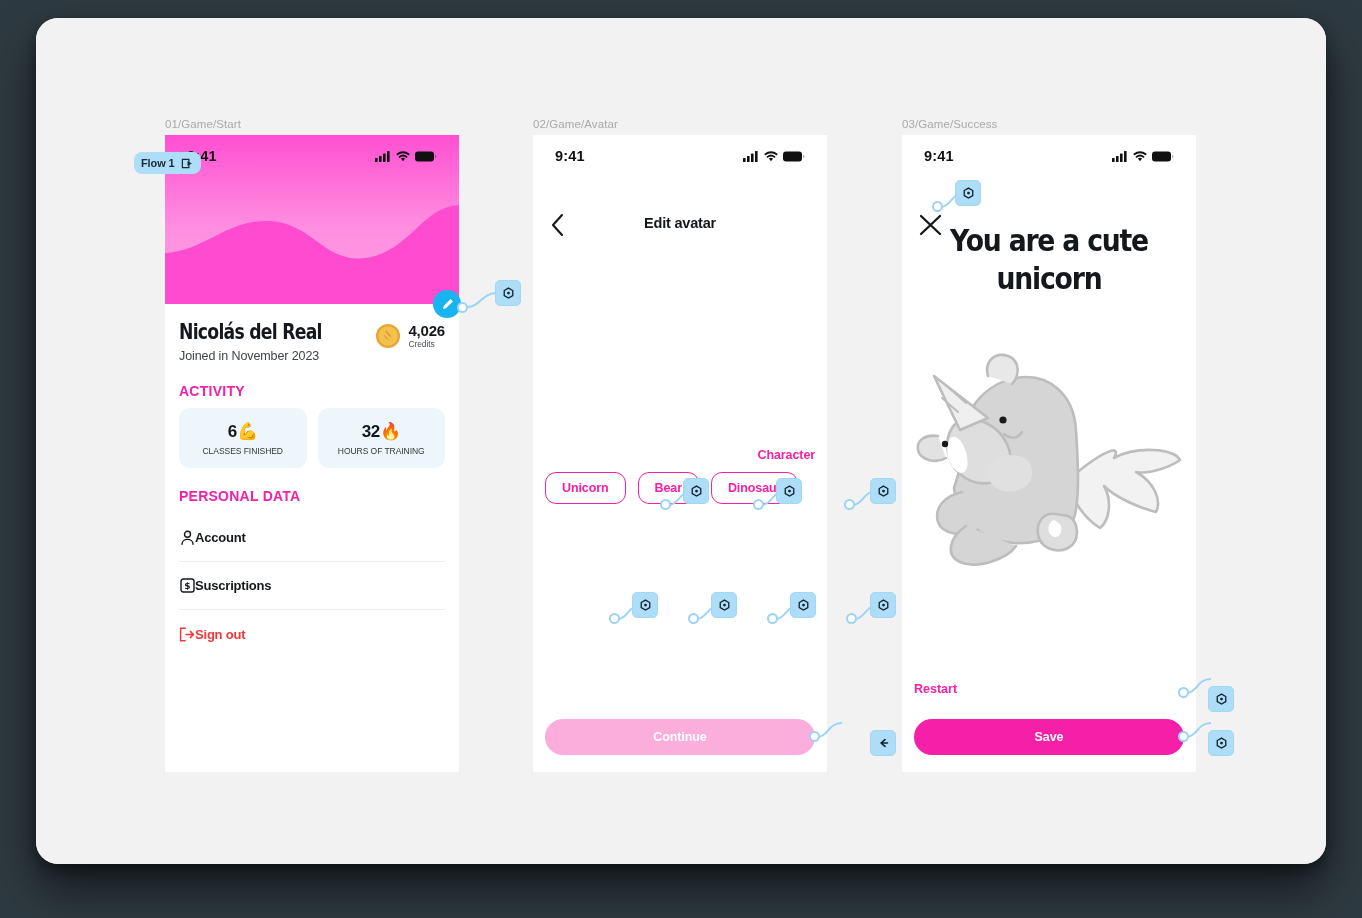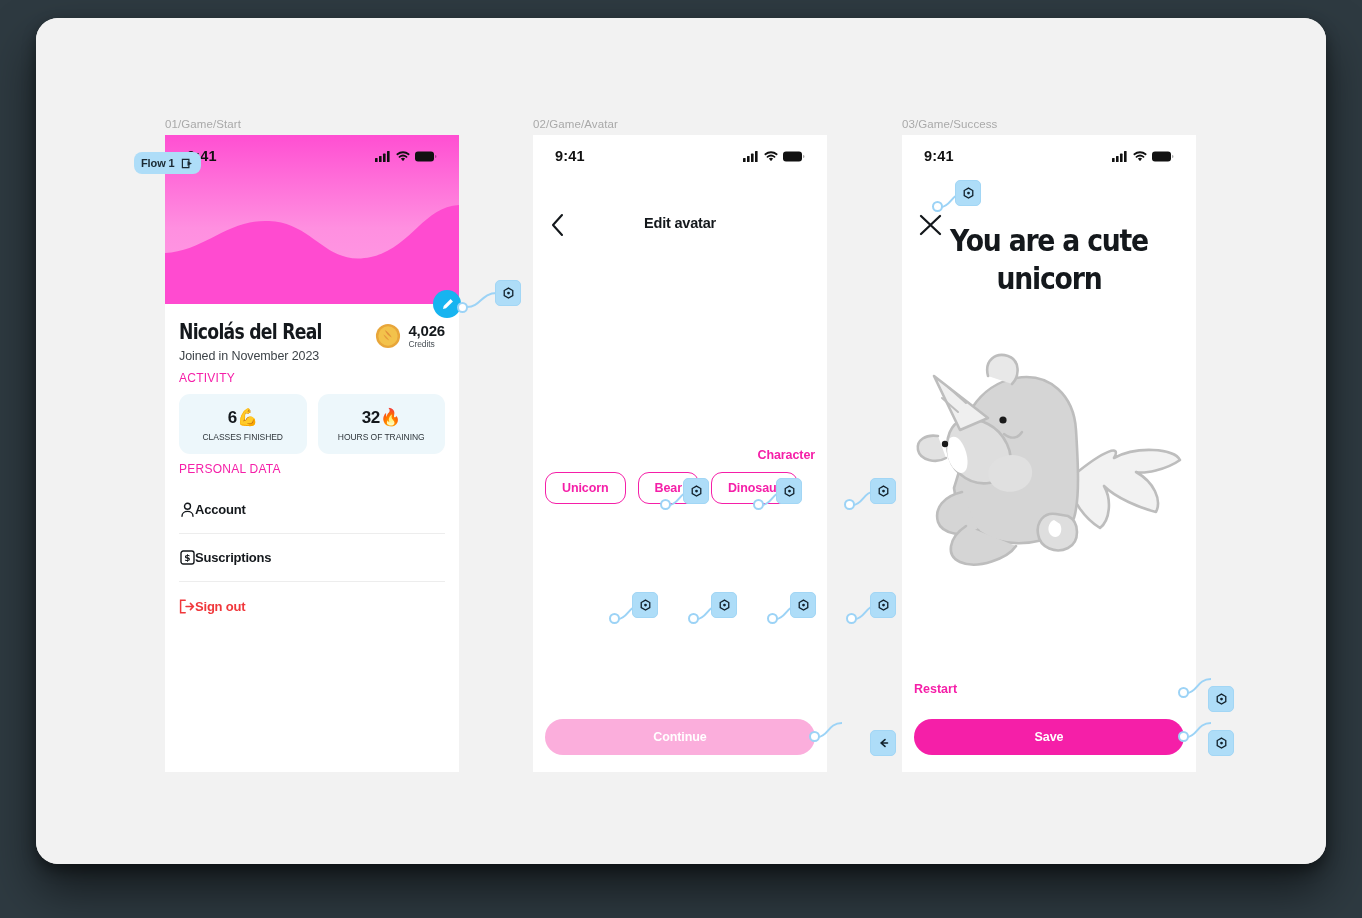--- a/index.html
+++ b/index.html
@@ -64,22 +64,22 @@
     transform-origin: left center;
     white-space: nowrap;
   }
   .profile-joined { font-size: 12.5px; color: #3e4449; margin-top: 5px; letter-spacing: -.1px; }
   .credits { display: flex; align-items: center; gap: 7px; margin-top: 3px; }
   .coin { width: 26px; height: 26px; flex: none; }
   .credit-num { font-size: 15px; font-weight: bold; color: #14181c; line-height: 1.05; letter-spacing: -.2px; }
   .credit-lbl { font-size: 8.5px; color: #4a5157; letter-spacing: -.1px; }
 
   .sec-title {
-    font-size: 12px; font-weight: normal; color: #F51FA8;
-    letter-spacing: .25px; margin-top: 8px;
+    font-size: 14px; font-weight: bold; color: #F51FA8;
+    letter-spacing: .25px; margin-top: 20px;
   }
 
   .stats { display: flex; gap: 11px; margin-top: 9px; }
   .stat {
     flex: 1; background: #EDF7FB; border-radius: 11px;
     height: 60px; display: flex; flex-direction: column;
     align-items: center; justify-content: center; gap: 4px;
   }
   .stat-val { font-size: 17px; font-weight: bold; color: #14181c; letter-spacing: -.4px; }
   .stat-lbl { font-size: 8.5px; color: #2f363b; letter-spacing: -.05px; }

